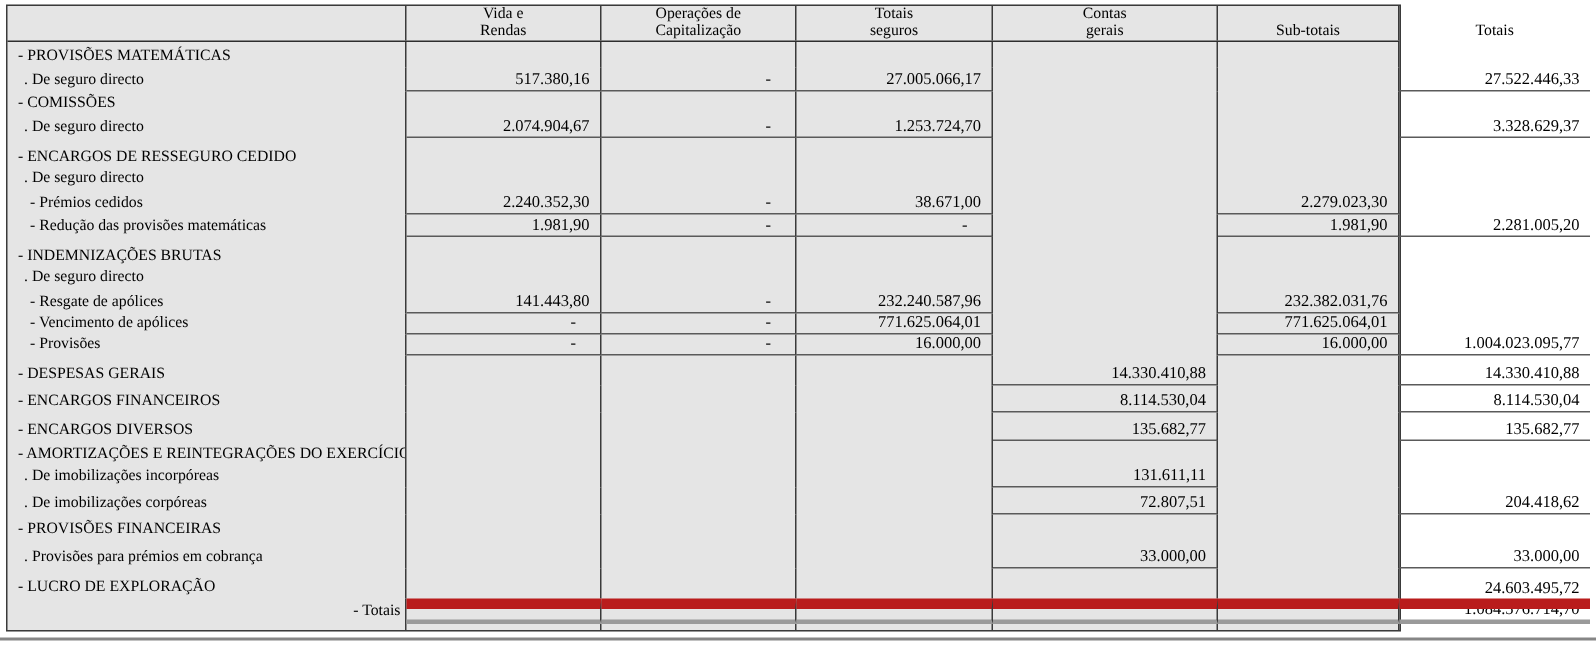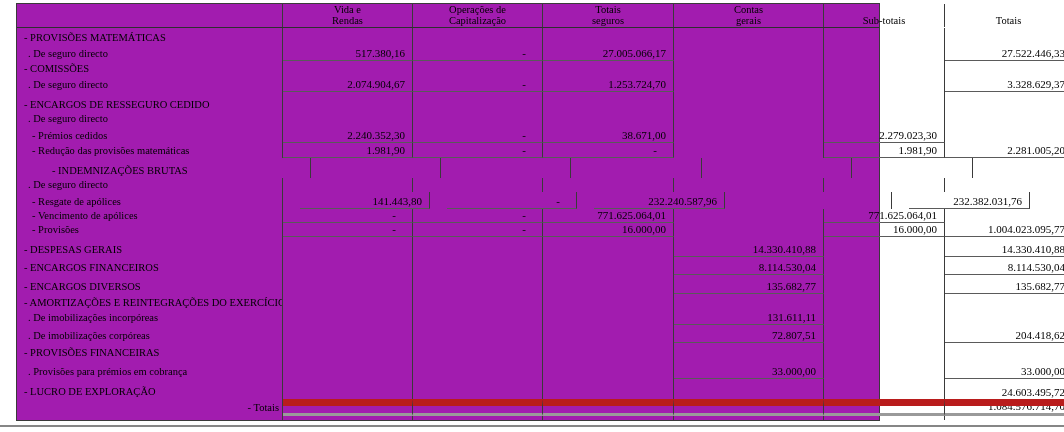--- a/index.html
+++ b/index.html
@@ -1,19 +1,19 @@
 <!DOCTYPE html>
 <html><head>
 <meta charset="utf-8">
 <style>
   html,body{margin:0;padding:0;background:#fff;}
   .sheet{position:relative;width:1064px;height:432px;background:#ffffff;overflow:hidden;
          font-family:"Liberation Serif","DejaVu Serif",serif;color:#000;}
-  .tbl{position:absolute;left:16px;top:3px;width:864px;box-sizing:border-box;
-       border:1px solid #3a3a3a;background:#a21caf;}
+  .tbl{position:absolute;left:4px;top:3px;width:930px;box-sizing:border-box;
+       border:1px solid #3a3a3a;background:#e5e5e5;}
   .row{display:grid;grid-template-columns:266px 130px 130px 131px 150px 121px 127px;
        box-sizing:border-box;}
   .c{box-sizing:border-box;border-right:1px solid #3a3a3a;display:flex;
      align-items:flex-end;overflow:hidden;white-space:nowrap;}
   .c:last-child{border-right:none;}
   .hdr{border-bottom:1px solid #2e2e2e;}
   .hc{flex-direction:column;justify-content:flex-end;align-items:center;
       font-size:10.5px;line-height:11px;padding-bottom:1px;}
   .lab{font-size:10.5px;padding:0 0 2px 7px;justify-content:flex-start;}
   .pl-item{padding-left:11px;}
@@ -121,39 +121,39 @@
       </div>
       <div class="row" style="height: 15px;">
         <div class="c lab pl-sub">- Redução das provisões matemáticas</div>
         <div class="c num ul">1.981,90</div>
         <div class="c num dash ul">-</div>
         <div class="c num dash ul">-</div>
         <div class="c num"></div>
         <div class="c num ul">1.981,90</div>
         <div class="c num ul">2.281.005,20</div>
       </div>
-      <div class="row" style="height: 20px; margin-left: 28px;">
+      <div class="row" style="height: 20px;">
         <div class="c lab">- INDEMNIZAÇÕES BRUTAS</div>
         <div class="c num"></div>
         <div class="c num"></div>
         <div class="c num"></div>
         <div class="c num"></div>
         <div class="c num"></div>
         <div class="c num"></div>
       </div>
       <div class="row" style="height: 14px;">
         <div class="c lab pl-item">. De seguro directo</div>
         <div class="c num"></div>
         <div class="c num"></div>
         <div class="c num"></div>
         <div class="c num"></div>
         <div class="c num"></div>
         <div class="c num"></div>
       </div>
-      <div class="row" style="height: 17px; gap: 17px;">
+      <div class="row" style="height: 17px;">
         <div class="c lab pl-sub">- Resgate de apólices</div>
         <div class="c num ul">141.443,80</div>
         <div class="c num dash ul">-</div>
         <div class="c num ul">232.240.587,96</div>
         <div class="c num"></div>
         <div class="c num ul">232.382.031,76</div>
         <div class="c num"></div>
       </div>
       <div class="row" style="height: 14px;">
         <div class="c lab pl-sub">- Vencimento de apólices</div>

